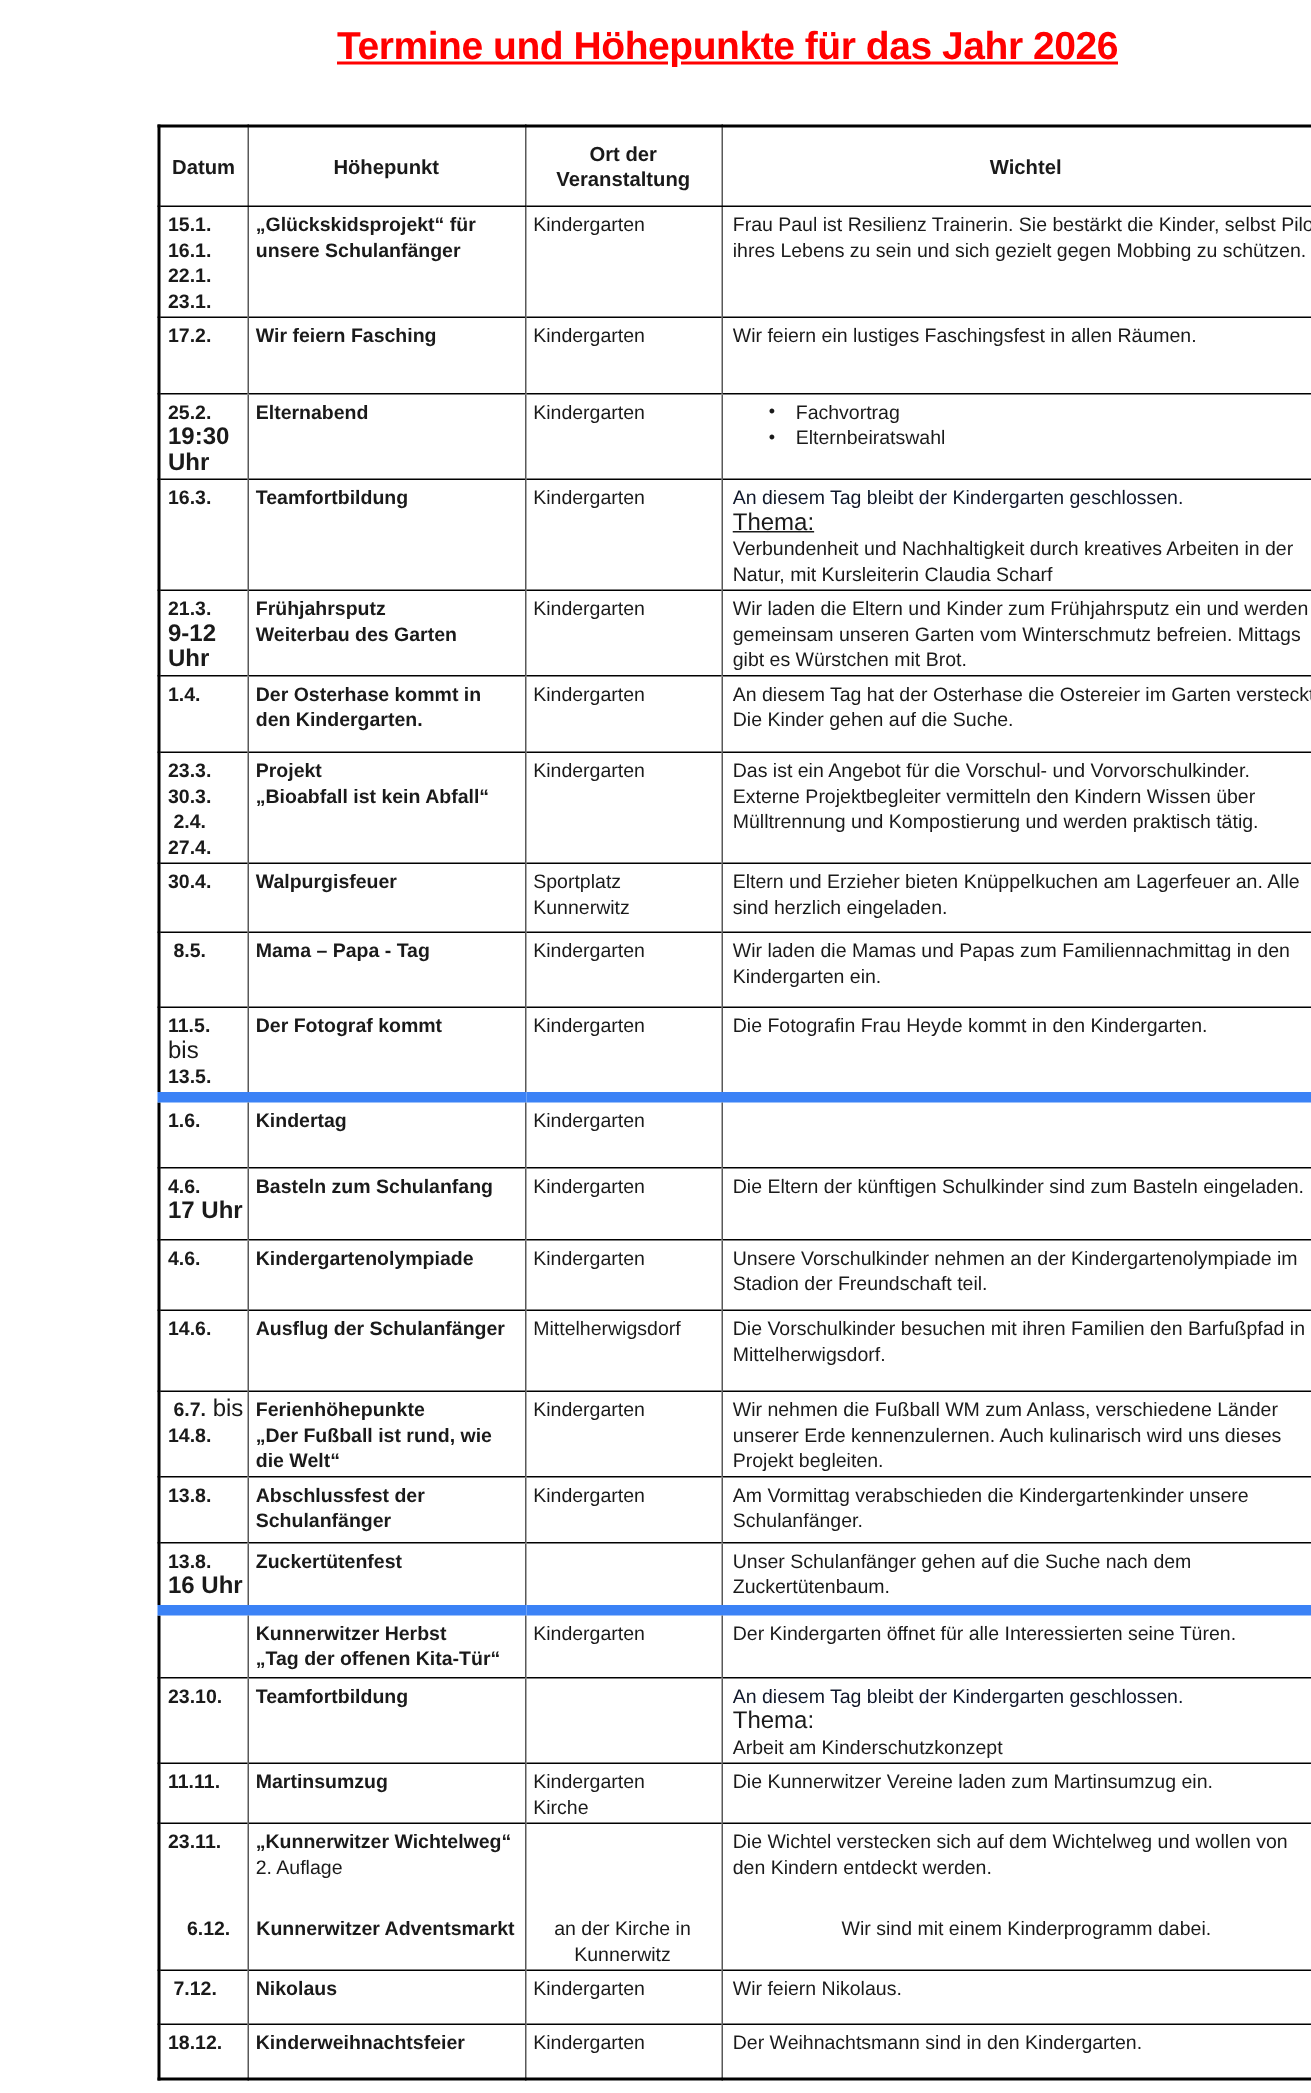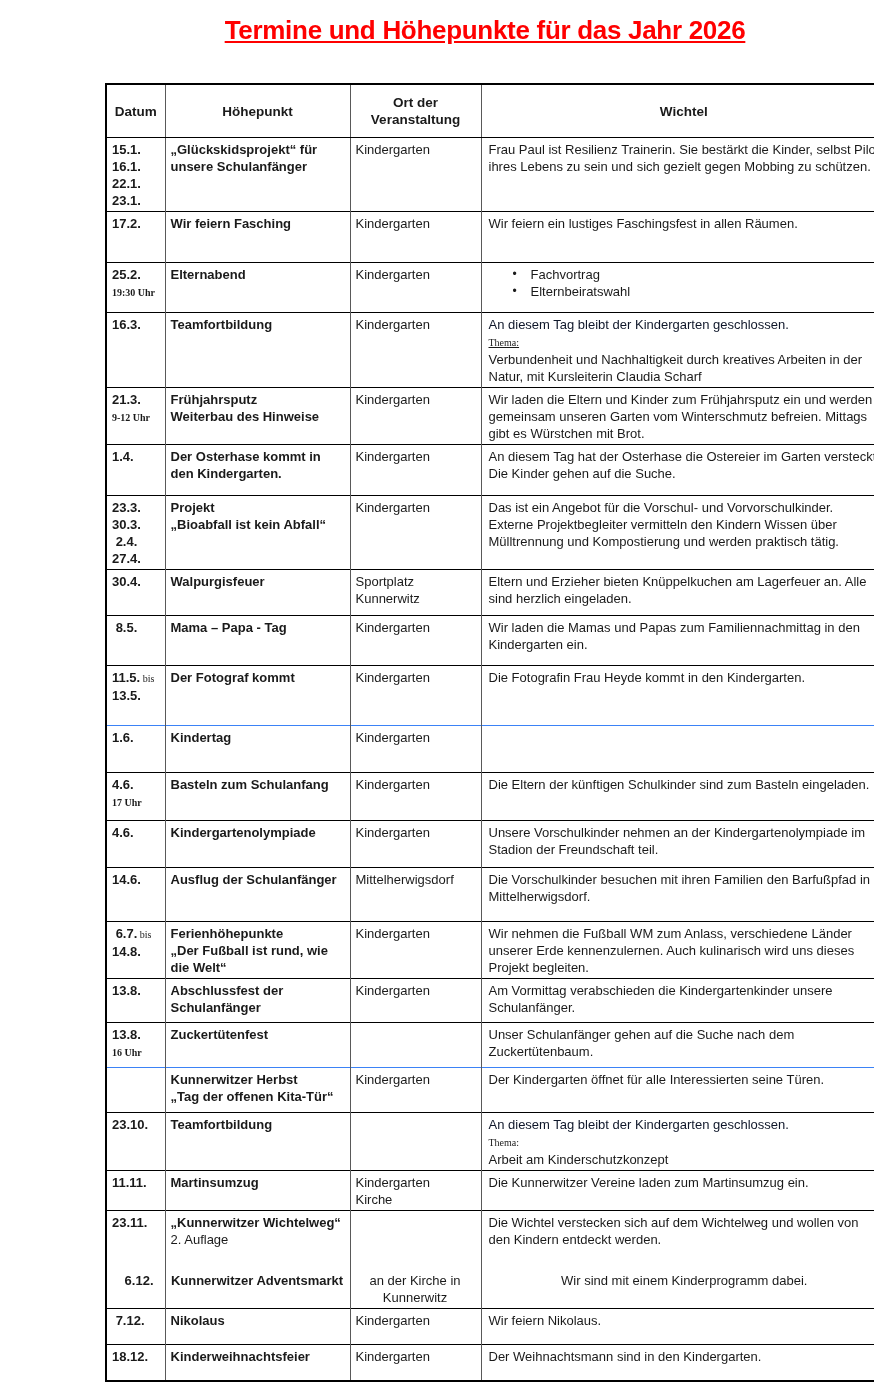--- a/index.html
+++ b/index.html
@@ -51,30 +51,30 @@
     font-size: 13.5px;
     font-weight: bold;
     text-align: center;
     vertical-align: middle;
     height: 48px;
     white-space: pre-line;
     border-bottom: 1px solid #000000;
     padding: 2px 4px;
   }
   tr.b-dark  td { border-top: 1px solid #000000; }
-  tr.b-light td { border-top: 1px solid #3b82f6; margin-top: 13px; }
+  tr.b-light td { border-top: 7px solid #3b82f6; margin-top: 13px; }
   tr.b-none  td { border-top: none; text-align: center; }
 
   td.datum { font-weight: bold; padding-left: 5px; padding-right: 2px; }
   td.event { font-weight: bold; }
   td.ort   { font-weight: normal; }
   td.notes { font-weight: normal; padding-left: 7px; }
 
   .seg.red { color: #0f172a; }
-  .seg.small { font-size: 10px; line-height: 16px; font-family: Liberation Serif, serif; }
+  .seg.small { font-size: 16px; line-height: 16px; }
   .seg.underline { text-decoration: underline; }
   .seg.regular { font-weight: normal; }
 
   .bullet-line { display: flex; padding-left: 24px; }
   .bullet-line .dot { width: 18px; flex: 0 0 18px; font-size: 12px; }
 </style>
 </head>
 <body>
 
 <div class="page">
@@ -124,21 +124,21 @@
           <td class="event"><span class="seg">Teamfortbildung</span></td>
           <td class="ort">Kindergarten</td>
           <td class="notes"><span class="seg red">An diesem Tag bleibt der Kindergarten geschlossen.</span><span class="seg">
 </span><span class="seg small underline">Thema:</span><span class="seg">
 Verbundenheit und Nachhaltigkeit durch kreatives Arbeiten in der Natur, mit Kursleiterin Claudia Scharf</span></td>
         </tr>
         <tr class="b-dark" style="height: 54px;">
           <td class="datum"><span class="seg">21.3.
 </span><span class="seg small">9-12 Uhr</span></td>
           <td class="event"><span class="seg">Frühjahrsputz
-Weiterbau des Hinweise</span></td>
+Weiterbau des Garten</span></td>
           <td class="ort">Kindergarten</td>
           <td class="notes"><span class="seg">Wir laden die Eltern und Kinder zum Frühjahrsputz ein und werden gemeinsam unseren Garten vom Winterschmutz befreien. Mittags gibt es Würstchen mit Brot.</span></td>
         </tr>
         <tr class="b-dark" style="height: 51px;">
           <td class="datum"><span class="seg">1.4.</span></td>
           <td class="event"><span class="seg">Der Osterhase kommt in den Kindergarten.</span></td>
           <td class="ort">Kindergarten</td>
           <td class="notes"><span class="seg">An diesem Tag hat der Osterhase die Ostereier im Garten versteckt. Die Kinder gehen auf die Suche.</span></td>
         </tr>
         <tr class="b-dark" style="height: 71px;">

